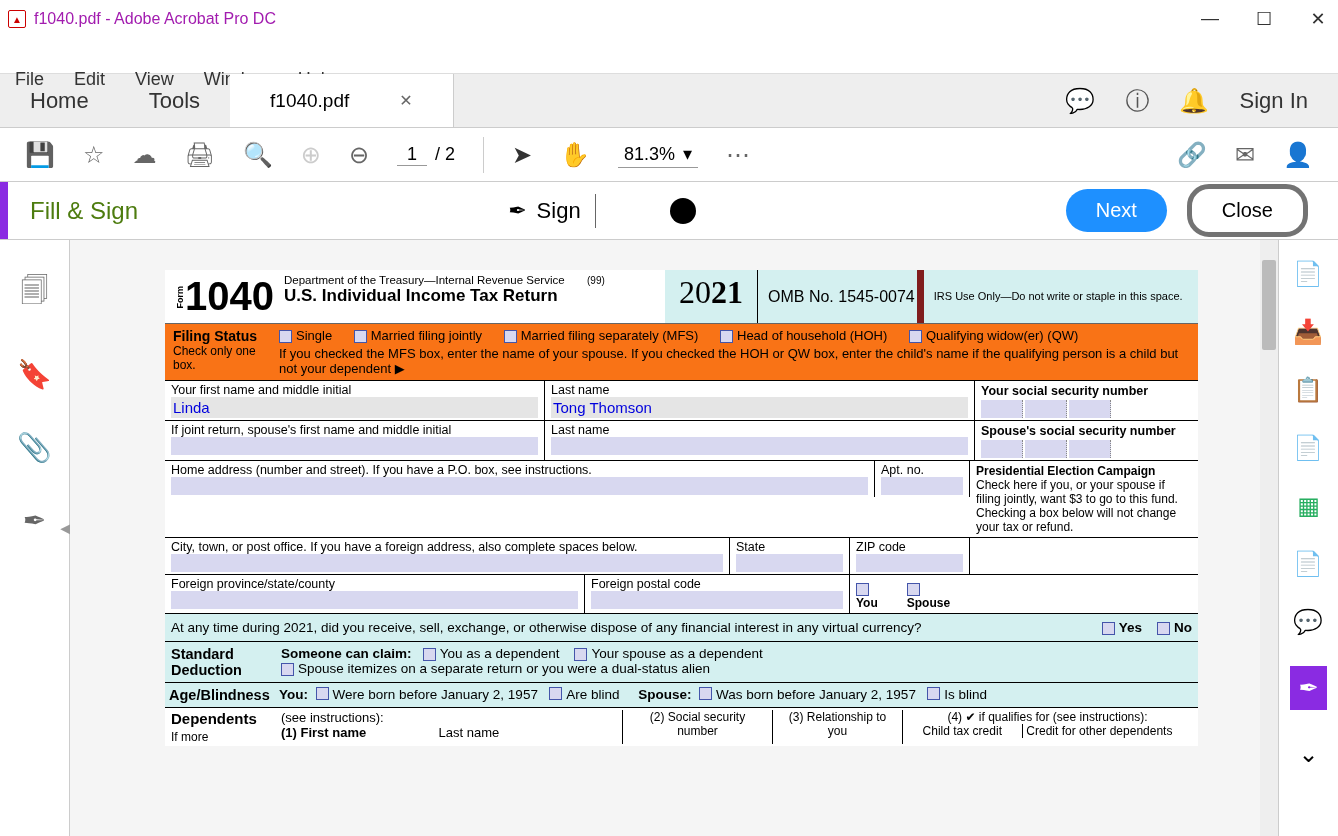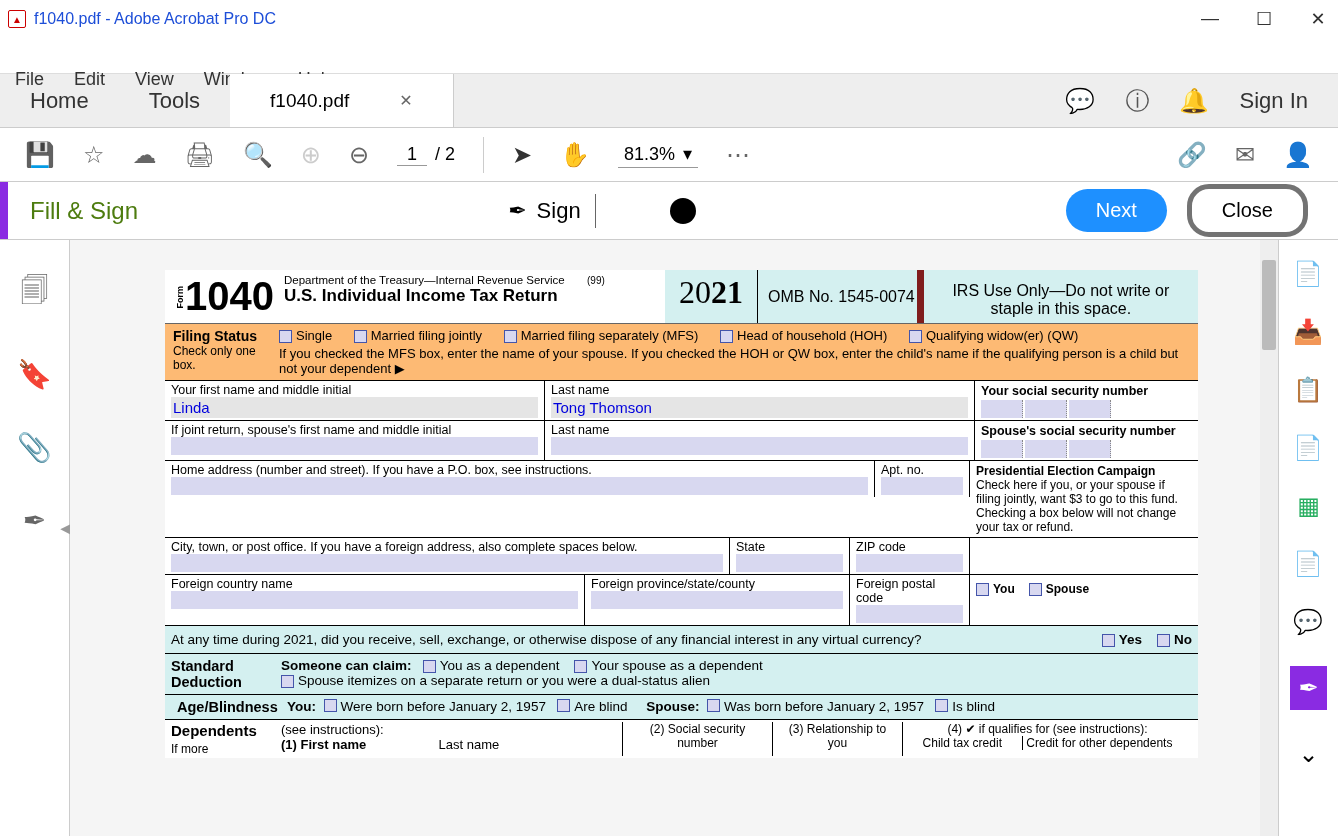--- a/index.html
+++ b/index.html
@@ -1,20 +1,20 @@
 <!DOCTYPE html>
 <html><head>
 <meta charset="utf-8">
 <style>
 * { box-sizing: border-box; margin: 0; padding: 0; }
 body { font-family: "Segoe UI", Arial, sans-serif; font-size: 14px; background: #fff; overflow: hidden; width: 1338px; height: 836px; }
 .titlebar { height: 38px; display: flex; align-items: center; padding: 0 8px; justify-content: space-between; }
 .titlebar-left { display: flex; align-items: center; gap: 8px; }
 .titlebar-left .pdf-icon { width: 18px; height: 18px; border: 1px solid #c00; border-radius: 2px; display: flex; align-items: center; justify-content: center; font-size: 10px; color: #c00; font-weight: bold; }
-.titlebar-title { font-size: 16px; color: #1d4ed8; }
+.titlebar-title { font-size: 16px; color: #a21caf; }
 .titlebar-right { display: flex; gap: 30px; }
 .titlebar-right .ctl { width: 24px; text-align: center; font-size: 18px; color: #333; cursor: pointer; }
 .menubar { height: 36px; display: flex; align-items: center; gap: 30px; padding: 0 15px; font-size: 18px; color: #333; border-bottom: 1px solid #ddd; }
 .menubar span { cursor: pointer; margin-top: 48px; }
 .tabbar { height: 54px; background: #eee; display: flex; align-items: stretch; border-bottom: 1px solid #ccc; }
 .tab { padding: 0 30px; display: flex; align-items: center; font-size: 22px; color: #333; cursor: pointer; }
 .doctab { background: #fff; border-right: 1px solid #ccc; padding: 0 40px; display: flex; align-items: center; gap: 50px; font-size: 19px; }
 .doctab .close { color: #666; font-size: 16px; }
 .tabbar-right { margin-left: auto; display: flex; align-items: center; gap: 30px; padding: 0 30px; }
 .tabbar-right .icn { font-size: 24px; color: #555; cursor: pointer; }
@@ -47,22 +47,22 @@
 .form-header { display: flex; background: #d4f0f0; }
 .form-header .left { width: 500px; background: #fff; padding: 4px 10px; display:flex; }
 .form-1040-label { font-size: 40px; font-weight: bold; font-family: "Arial Black", sans-serif; display:flex; align-items:flex-start; }
 .form-1040-label .form-word { font-size: 9px; writing-mode: vertical-rl; transform: rotate(180deg); margin-top:12px; }
 .dept-line { font-size: 11.5px; }
 .omb-sup { font-size: 10px; }
 .title-line { font-size: 17px; font-weight: bold; }
 .year { font-size: 32px; font-family: Georgia, serif; padding: 4px 14px; border-right:1px solid #000; }
 .year .bold { font-weight: bold; }
 .omb { font-size: 16px; padding: 18px 2px 4px 10px; border-right:7px solid #7f1d1d; }
-.irsuse { font-size: 16px; padding: 12px 10px 4px 10px; flex:1;text-align:center; }
-.filing-row { display: flex; background: #fdba74; border-top: 1px solid #666; }
+.irsuse { font-size: 11px; padding: 20px 10px 4px 10px; flex:1; }
+.filing-row { display: flex; background: #f97316; border-top: 1px solid #666; }
 .filing-label { width: 110px; padding: 4px 8px; }
 .filing-label .bold { font-weight: bold; font-size: 14px; }
 .filing-label .sub { font-size: 12px; }
 .filing-options { flex: 1; padding: 4px; }
 .cbx { display: inline-block; width: 13px; height: 13px; border: 1px solid #45a; background: #d8d8f0; margin-right: 4px; vertical-align: middle; }
 .opt { margin-right: 18px; font-size: 13px; }
 .note { font-size: 13px; margin-top: 3px; }
 .name-grid { display: grid; grid-template-columns: 380px 430px 1fr; border-top: 1px solid #000; }
 .cell { border-right: 1px solid #000; padding: 2px 6px; font-size: 12.5px; }
 .cell .val { background: #e5e5e5; color: #00d; font-size: 15px; padding: 2px; display: block; min-height: 20px; }
@@ -74,21 +74,21 @@
 .addr-grid { display:grid; grid-template-columns: 710px 95px 1fr; border-top:1px solid #000; }
 .pec-cell { padding:3px 6px; font-size:12px; }
 .pec-cell .bold { font-weight:bold; }
 .city-grid { display:grid; grid-template-columns: 565px 120px 120px 1fr; border-top:1px solid #000; }
 .foreign-grid { display:grid; grid-template-columns: 420px 265px 120px 1fr; border-top:1px solid #000; border-bottom:1px solid #000; }
 .you-spouse { display:flex; gap:14px; margin-top:4px; font-size:12px; }
 .vc-row { padding: 6px; font-size:13.5px; border-bottom:1px solid #000; background:#d4f0f0; display:flex; }
 .vc-opts { margin-left:auto; }
 .std-row { display:flex; padding:4px 6px; background:#d4f0f0; border-bottom:1px solid #000; font-size:13.5px; }
 .std-label { width:110px; font-weight:bold; font-size:14.5px; }
-.age-row { display:flex; padding:4px 12px; background:#d4f0f0; border-bottom:1px solid #000; font-size:13.5px; }
+.age-row { display:flex; padding:4px 4px; background:#d4f0f0; border-bottom:1px solid #000; font-size:13.5px; }
 .dep-row { display:flex; padding:2px 6px; font-size:13px; }
 .dep-label { width:110px; font-weight:bold; font-size:15px; }
 .dep-col { border-left:1px solid #000; padding:0 8px; text-align:center; font-size:12px; }
 .fill { background:#d8d8f0; min-height:18px; display:block; }
 .divbar { border-right: 1px solid #666; margin: 0 14px; height: 34px; }
 .hdr-text-block { padding-left: 10px; }
 </style>
 </head>
 <body>
 
@@ -259,24 +259,20 @@
             <span class="fill"></span>
           </div>
         <div class="cell">
             <span class="lab">ZIP code</span>
             <span class="fill"></span>
           </div>
         <div class="pec-cell"></div>
       </div>
       <div class="foreign-grid">
         <div class="cell">
-            <span class="lab">Foreign country name</span>
-            <span class="fill"></span>
-          </div>
-        <div class="cell">
             <span class="lab">Foreign province/state/county</span>
             <span class="fill"></span>
           </div>
         <div class="cell">
             <span class="lab">Foreign postal code</span>
             <span class="fill"></span>
           </div>
         <div class="pec-cell">
             <div class="you-spouse">
               <span><span class="cbx"></span><b>You</b></span>

